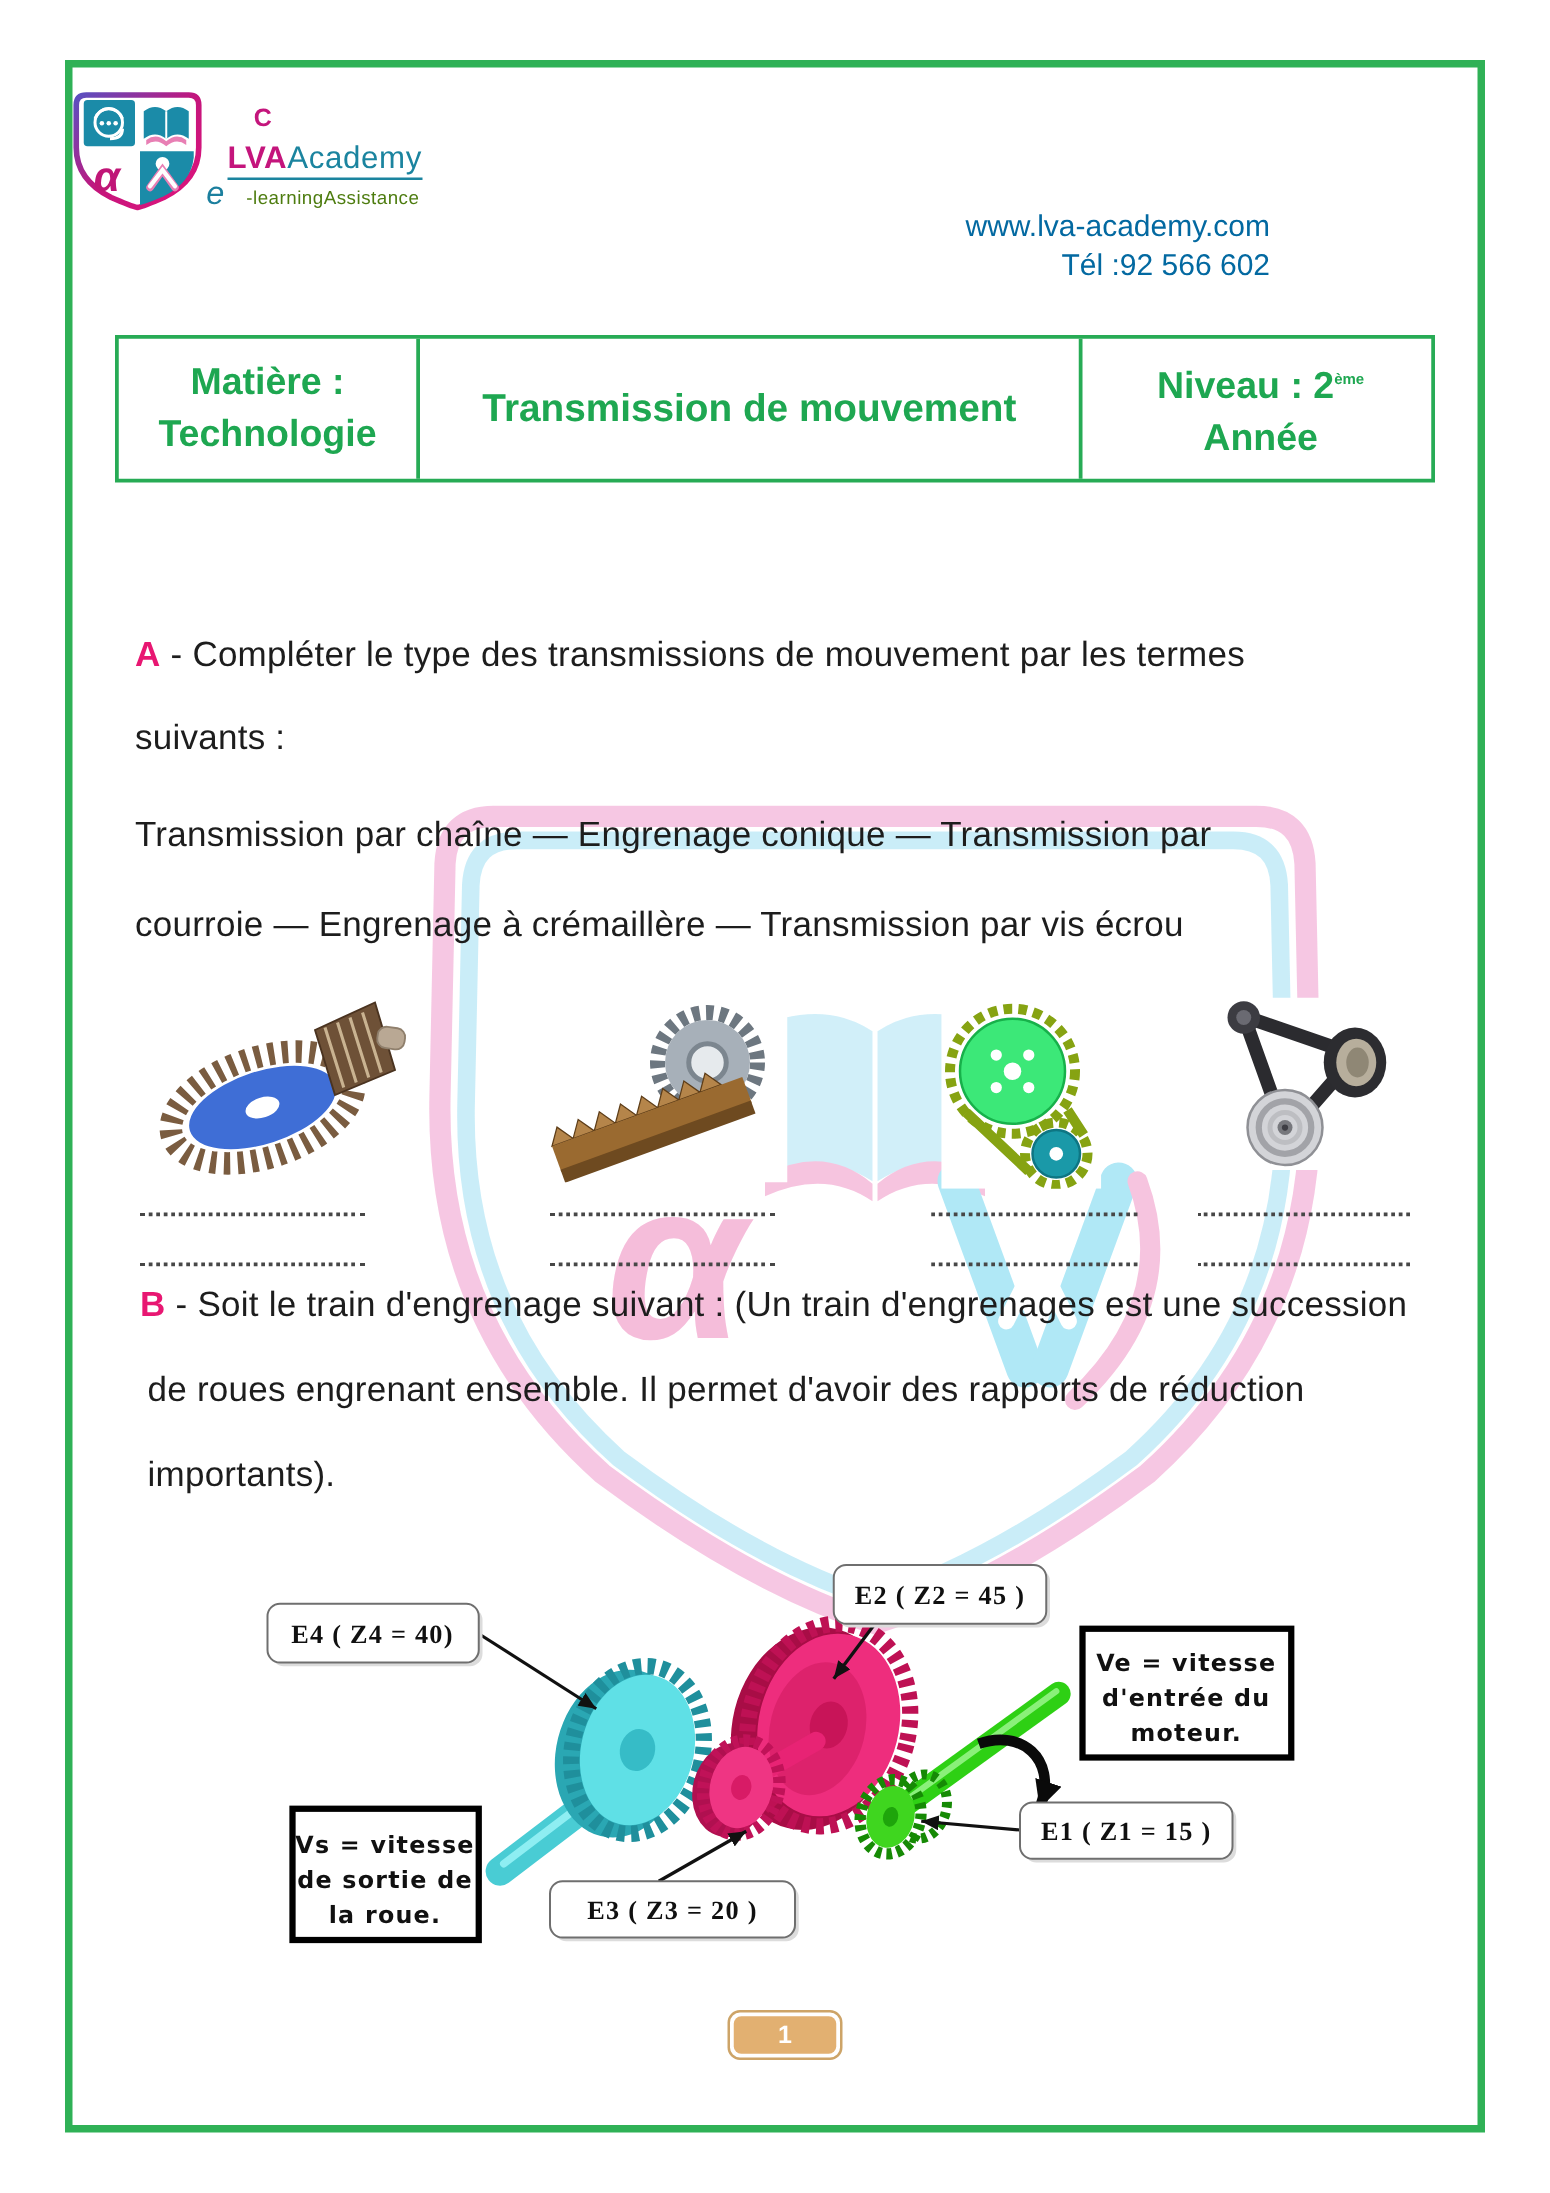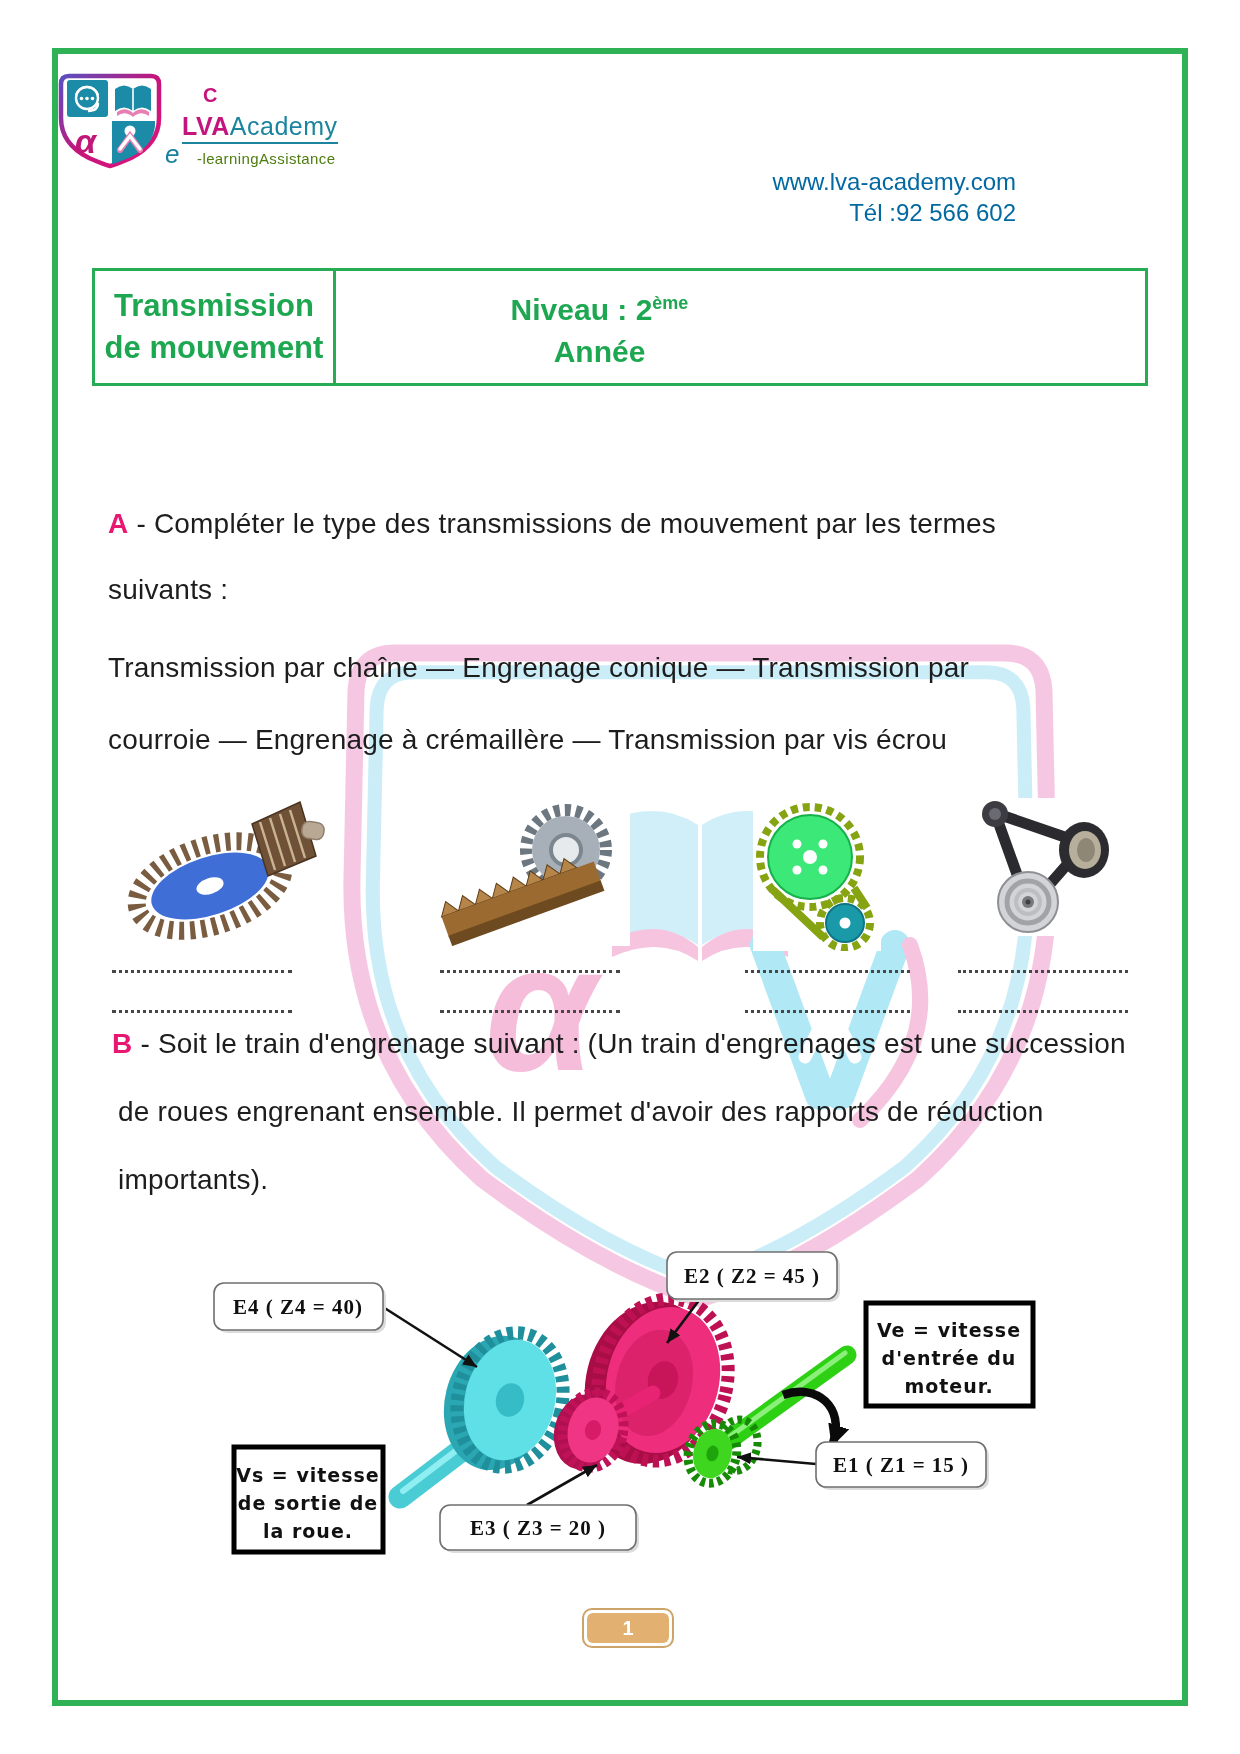--- a/index.html
+++ b/index.html
@@ -27,21 +27,21 @@
     display:grid;grid-template-columns:238px 530px 288px;
     border:3px solid #27ab55;box-sizing:border-box;
   }
   .hcell{border-left:3px solid #27ab55;display:flex;flex-direction:column;justify-content:center;
     align-items:center;text-align:center;color:#1ea751;font-weight:bold;}
   .hcell:first-child{border-left:none;}
   .hcell .l1,.hcell .l2{line-height:42px;}
   .c1{font-size:30px;}
   .c2{font-size:31px;}
   .c3{font-size:30px;}
-  sup{font-size:18px;text-align:right;}
+  sup{font-size:12px;text-align:right;}
   
   .body-line{position:absolute;font-size:28px;color:#1d1d1d;letter-spacing:.2px;white-space:nowrap;}
   .sec-label{color:#e81772;font-weight:bold;}
   
   .dots{position:absolute;height:14px;border-bottom:3px dotted #474747;}
   
   .badge{
     position:absolute;left:582px;top:1608px;width:92px;height:40px;
     border:2px solid #cda468;border-radius:10px;box-sizing:border-box;
     display:flex;align-items:center;justify-content:center;background:#fff;
@@ -121,20 +121,24 @@
     <span class="lva">LVA</span><span class="academy">Academy</span>
   </div>
   <div class="brand-tagline">-learningAssistance</div>
 
   <div class="contact">
     <div>www.lva-academy.com</div>
     <div>Tél :92 566 602</div>
   </div>
 
   <div class="htable">
+    <div class="hcell c1">
+      <div class="l1">Matière :</div>
+      <div class="l2">Technologie</div>
+    </div>
     <div class="hcell c2">
       <div class="l2">Transmission de mouvement</div>
     </div>
     <div class="hcell c3">
       <div class="l1"><span>Niveau : 2</span><sup>ème</sup></div>
       <div class="l2">Année</div>
     </div>
   </div>
 
   <div class="body-line" style="left:108px;top:508px;"><span class="sec-label">A</span><span> - </span><span>Compléter le type des transmissions de mouvement par les termes</span></div>

